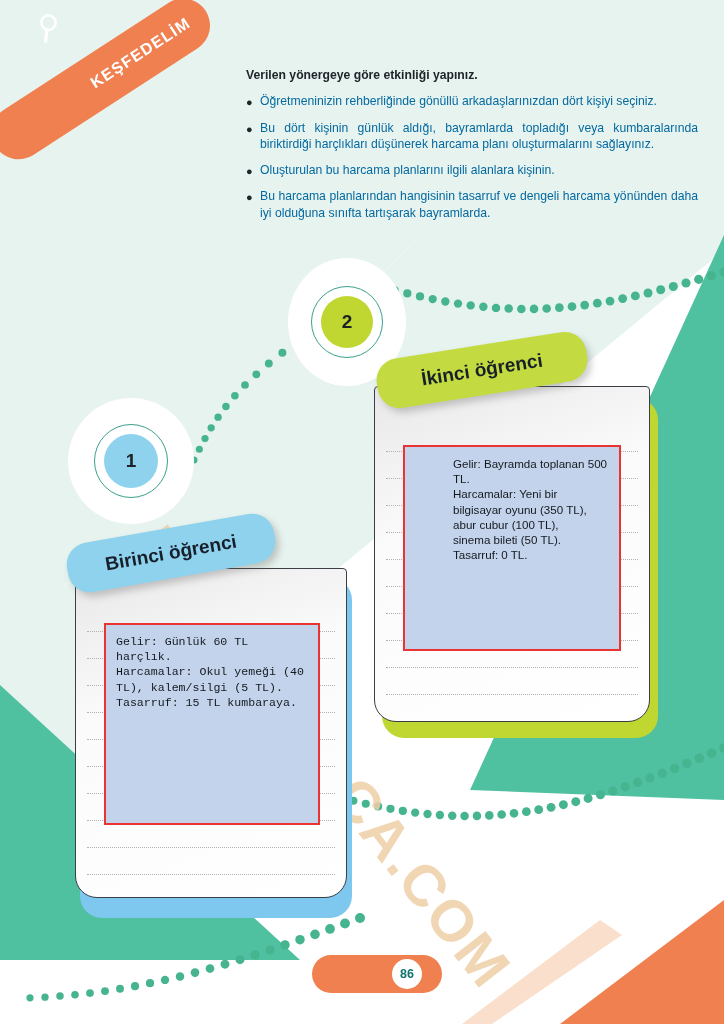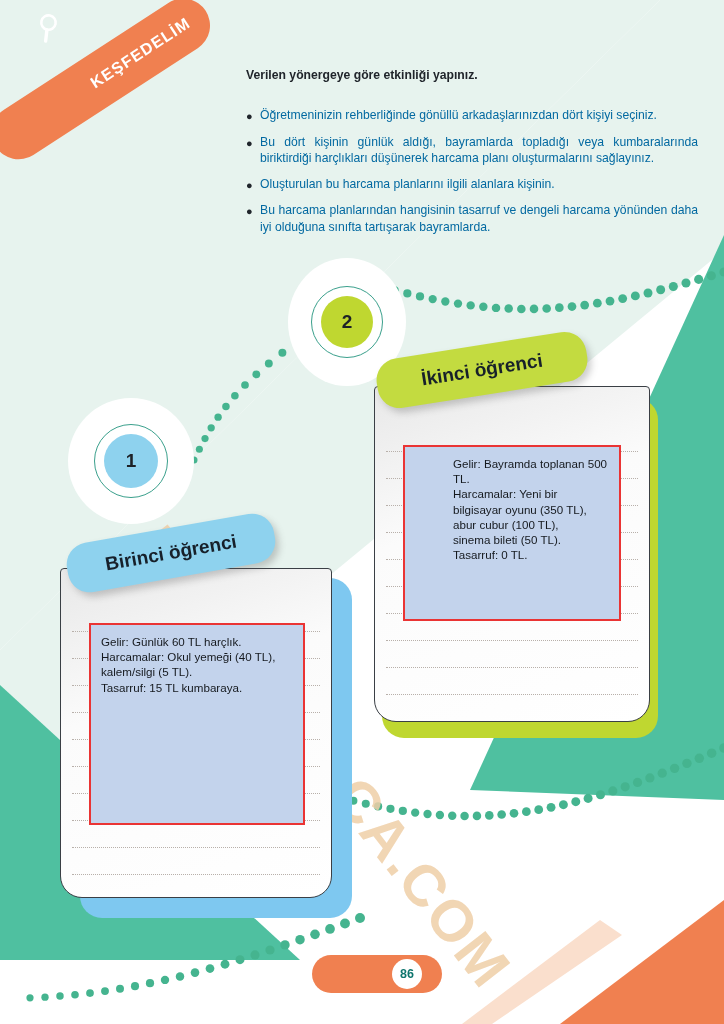--- a/index.html
+++ b/index.html
@@ -82,21 +82,21 @@
   
   #instructions {
     position: absolute;
     left: 246px; top: 68px;
     width: 452px;
   }
   #instructions-heading {
     font-size: 12.2px;
     font-weight: bold;
     color: #20252b;
-    margin-bottom: 25px;
+    margin-bottom: 11px;
   }
   .bullet-row {
     display: flex;
     margin-bottom: 9px;
   }
   .bullet-dot {
     width: 14px;
     flex: 0 0 14px;
     color: #20252b;
     font-size: 11px;
@@ -198,29 +198,29 @@
     box-shadow: 3px 5px 7px rgba(90,90,90,0.30);
   }
   .card-tab-label {
     font-size: 19px;
     font-weight: bold;
     color: #17202a;
   }
 
   
   #card1-back { left: 80px; top: 578px; width: 272px; height: 340px; background: #7ec8f0; }
-  #card1-page { left: 60px; top: 568px; width: 272px; height: 330px; }
+  #card1-page { left: 75px; top: 568px; width: 272px; height: 330px; font-family: Liberation Mono, monospace; }
   #card1-box  { left: 28px; top: 54px;  width: 216px; height: 202px; }
   #card1-tab  { left: 66px; top: 528px; width: 210px; height: 50px; background: #8ed2ee;
                 transform: rotate(-10deg); }
 
   
   #card2-back { left: 382px; top: 398px; width: 276px; height: 340px; background: #bfd730; }
   #card2-page { left: 374px; top: 386px; width: 276px; height: 336px; }
-  #card2-box  { left: 28px; top: 58px;  width: 218px; height: 176px; padding-left: 48px; }
+  #card2-box  { left: 28px; top: 58px;  width: 218px; height: 206px; padding-left: 48px; }
   #card2-tab  { left: 376px; top: 345px; width: 212px; height: 50px; background: #c3db40;
                 transform: rotate(-9deg); }
 
   
   #footer-bar {
     position: absolute;
     left: 312px; top: 955px;
     width: 130px; height: 38px;
     background: #f08050;
     border-radius: 19px;

